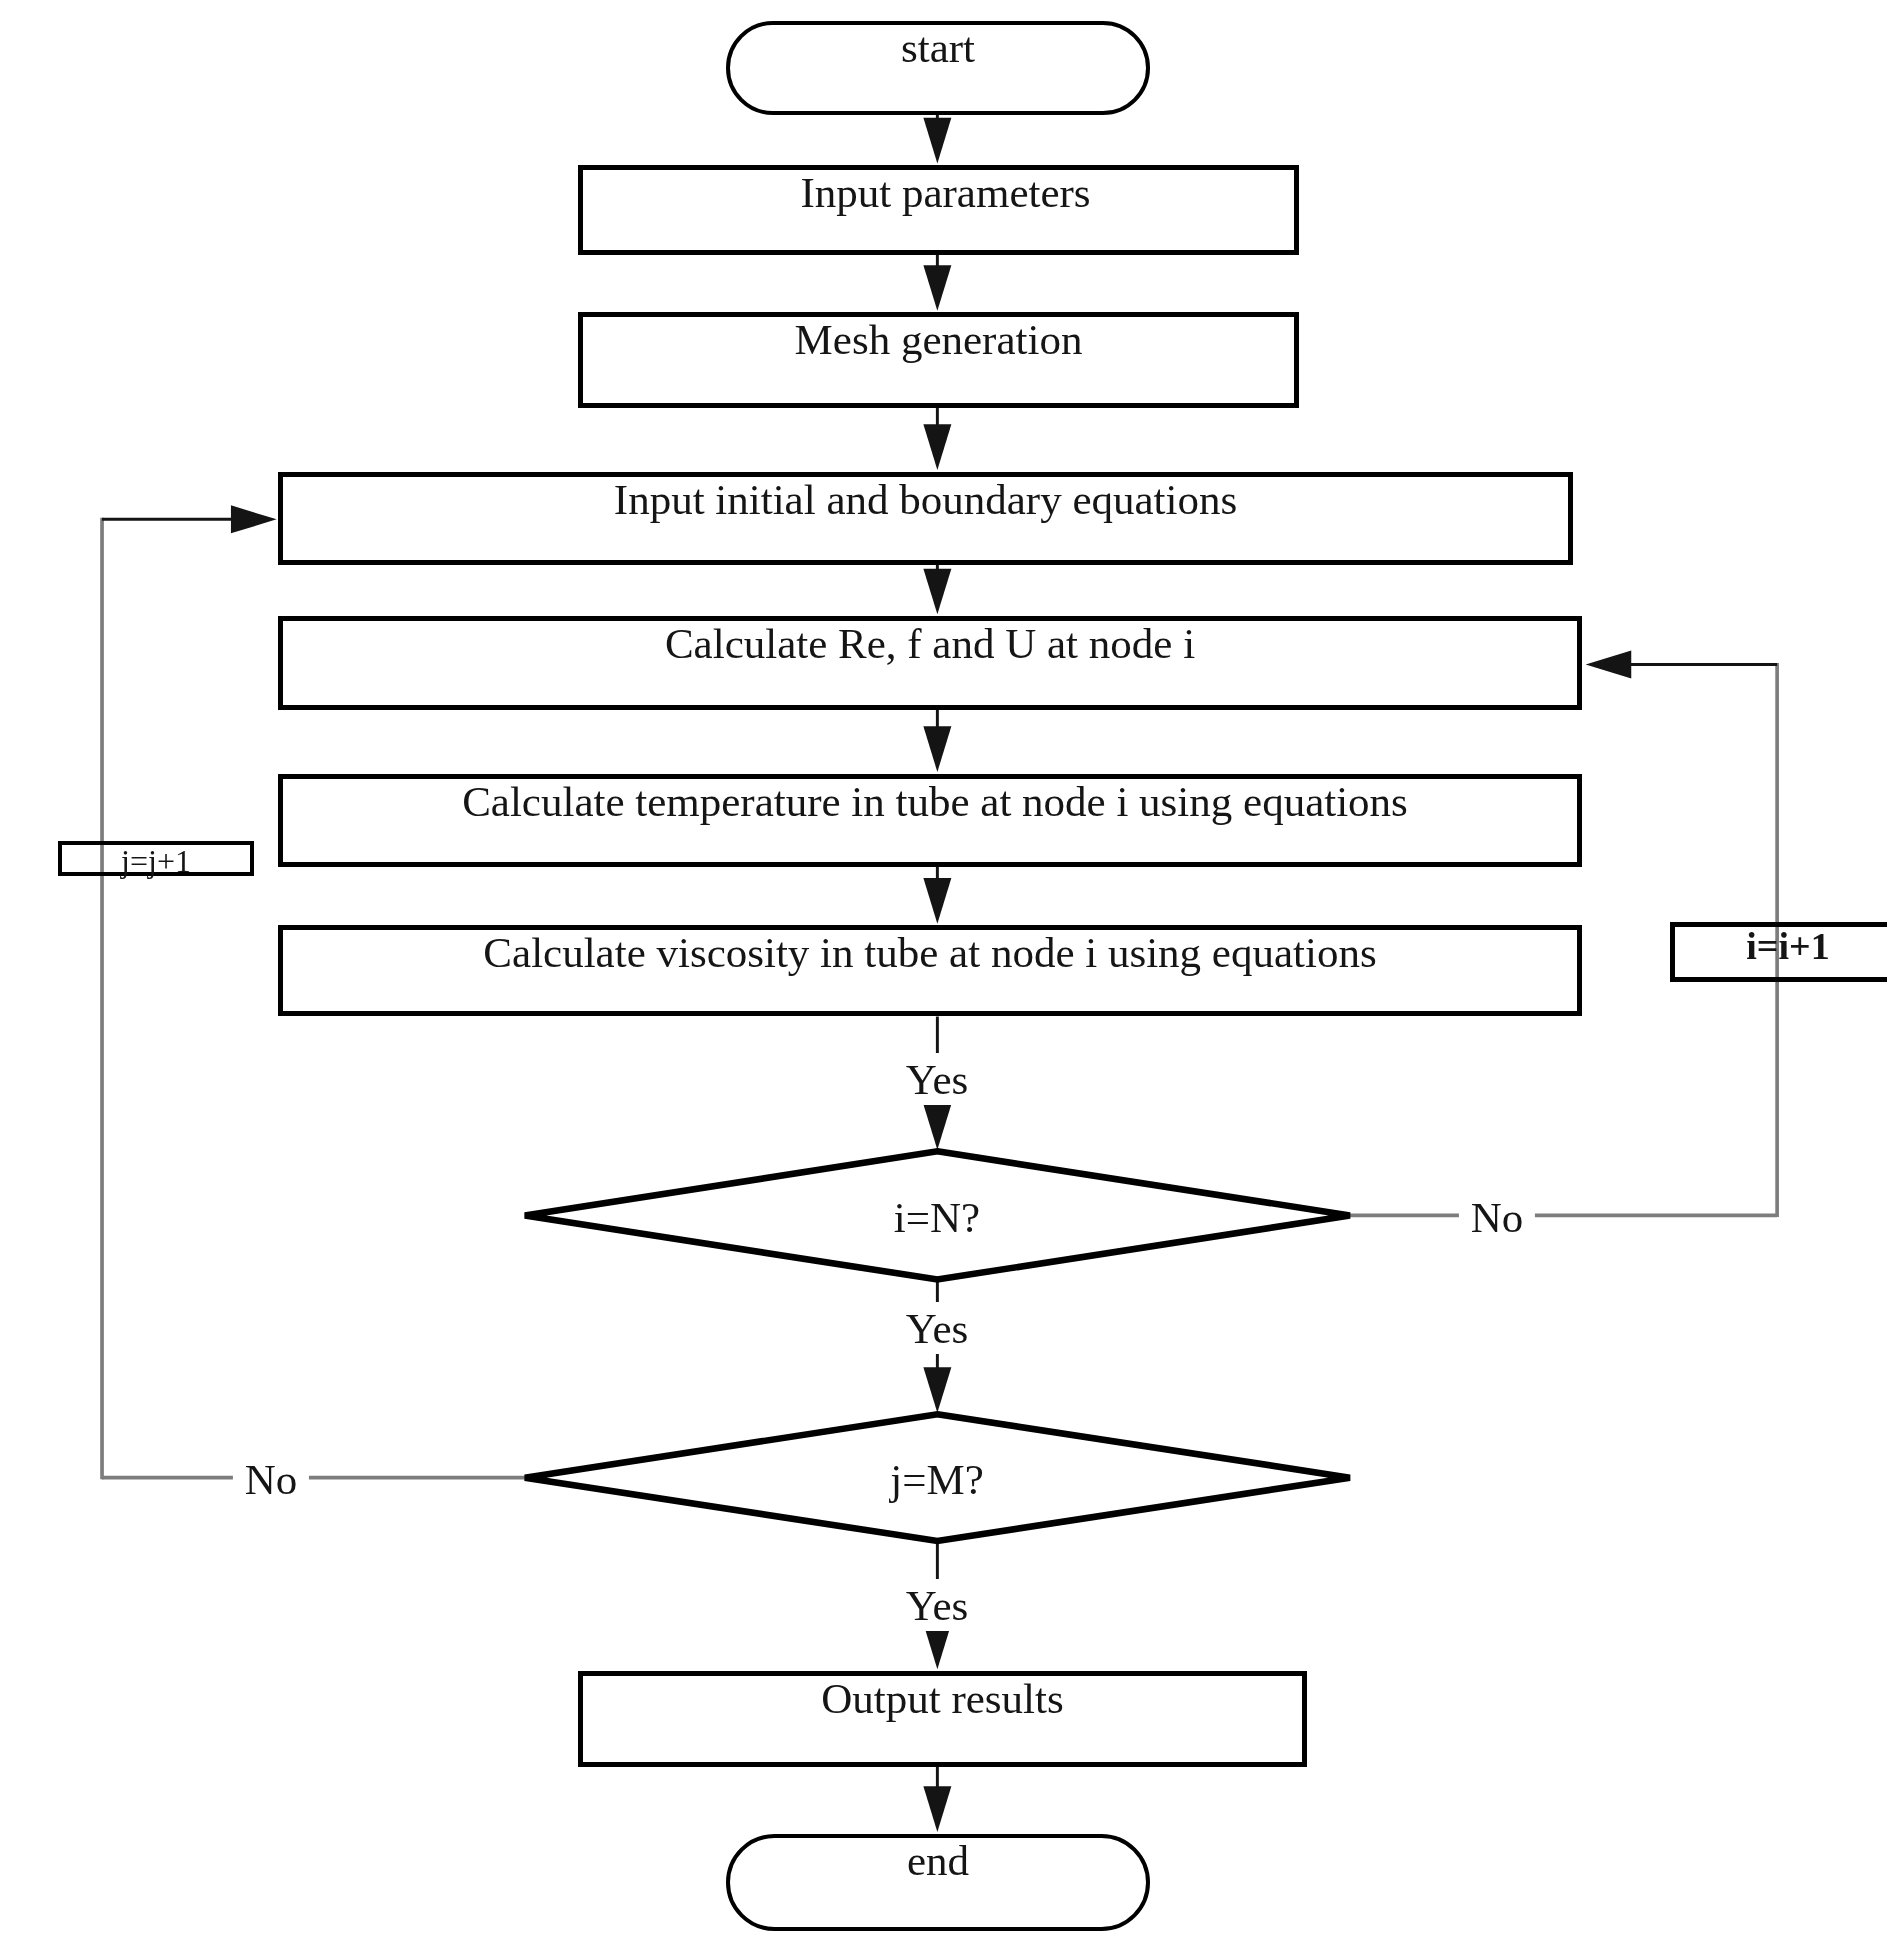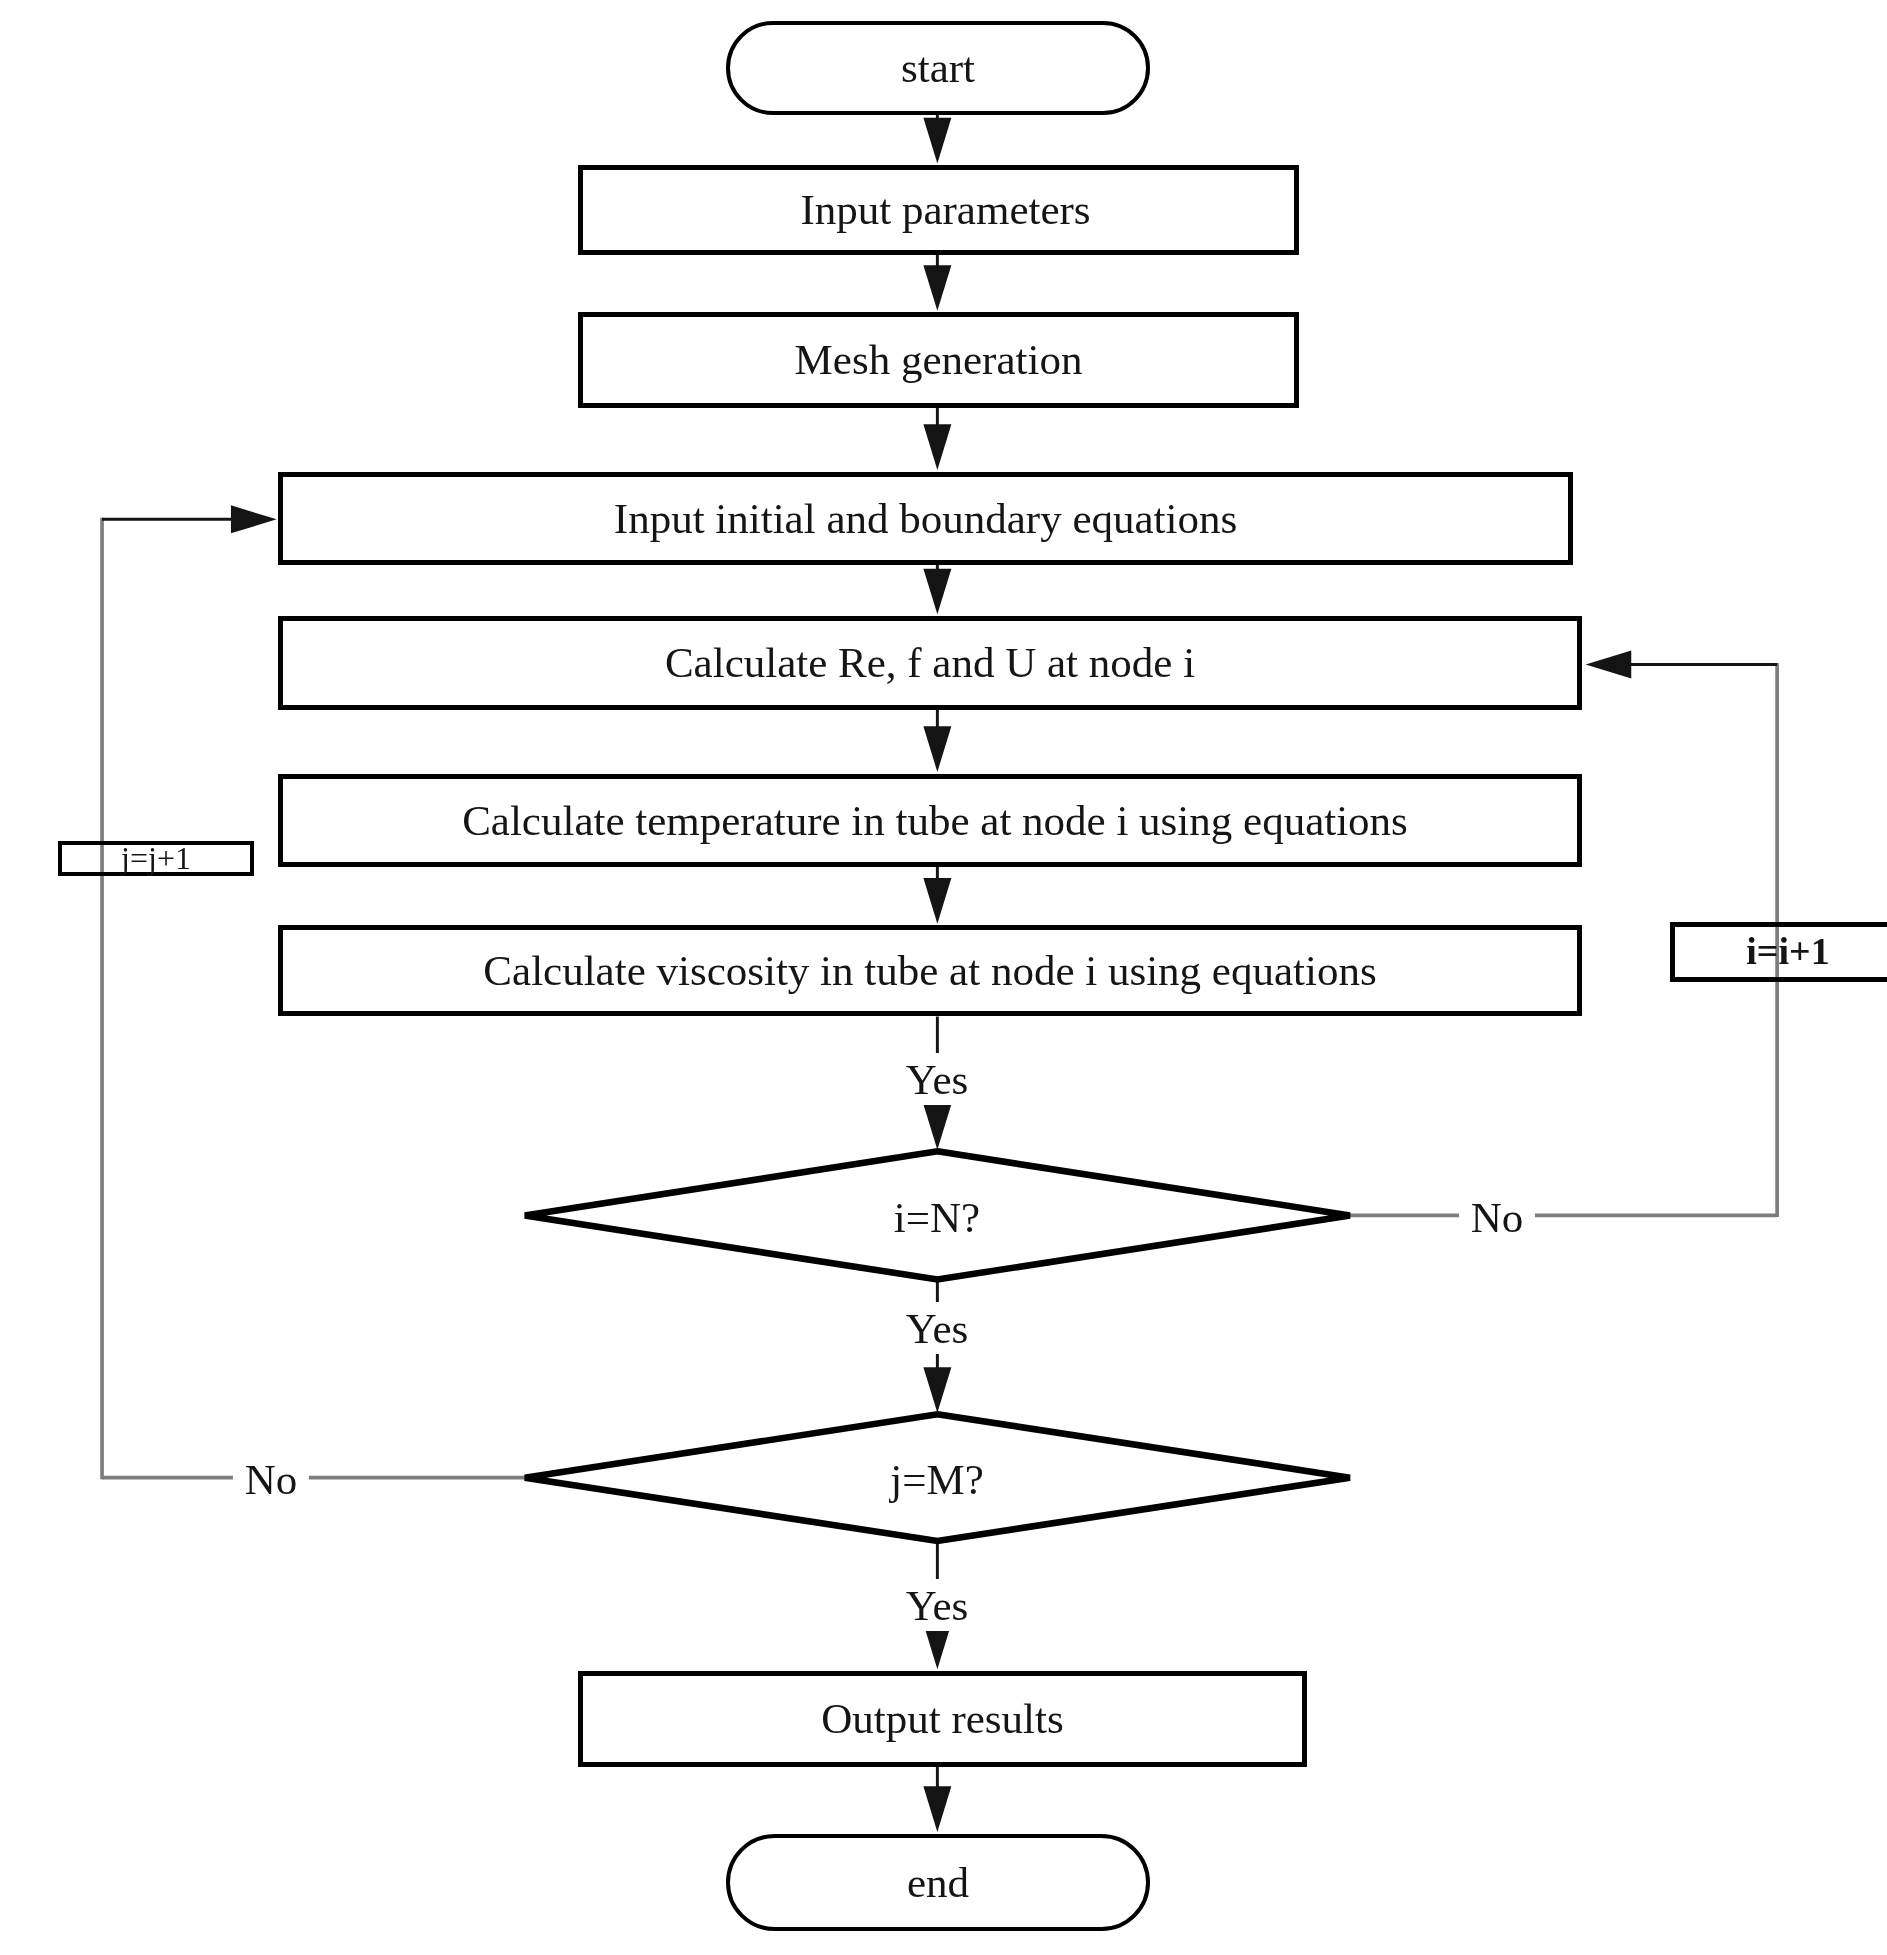--- a/index.html
+++ b/index.html
@@ -22,21 +22,20 @@
   svg.wires { position: absolute; left: 0; top: 0; width: 1888px; height: 1955px; }
   .fl { stroke: var(--flow-line); stroke-width: 4; fill: none; }
   .gl { stroke: var(--loop-line); stroke-width: 5; fill: none; }
   .ah { fill: var(--flow-line); stroke: none; }
   .diamond { fill: #ffffff; stroke: var(--shape-border); stroke-width: 9; }
 
   .node {
     position: absolute;
     box-sizing: border-box;
     display: flex;
-    align-items: center;
     justify-content: center;
     text-align: center;
     background: #ffffff;
   }
   .proc { border: 5.2px solid var(--shape-border); font-size: 43px; }
   .term { border: 4.4px solid var(--shape-border); border-radius: 57px; font-size: 43px; }
   .small { background: transparent; }
   .small.j { border: 4.4px solid var(--shape-border); font-size: 32px; margin-left: 38px; }
   .small.i { border: 5.9px solid var(--shape-border); font-size: 38px; }
 

